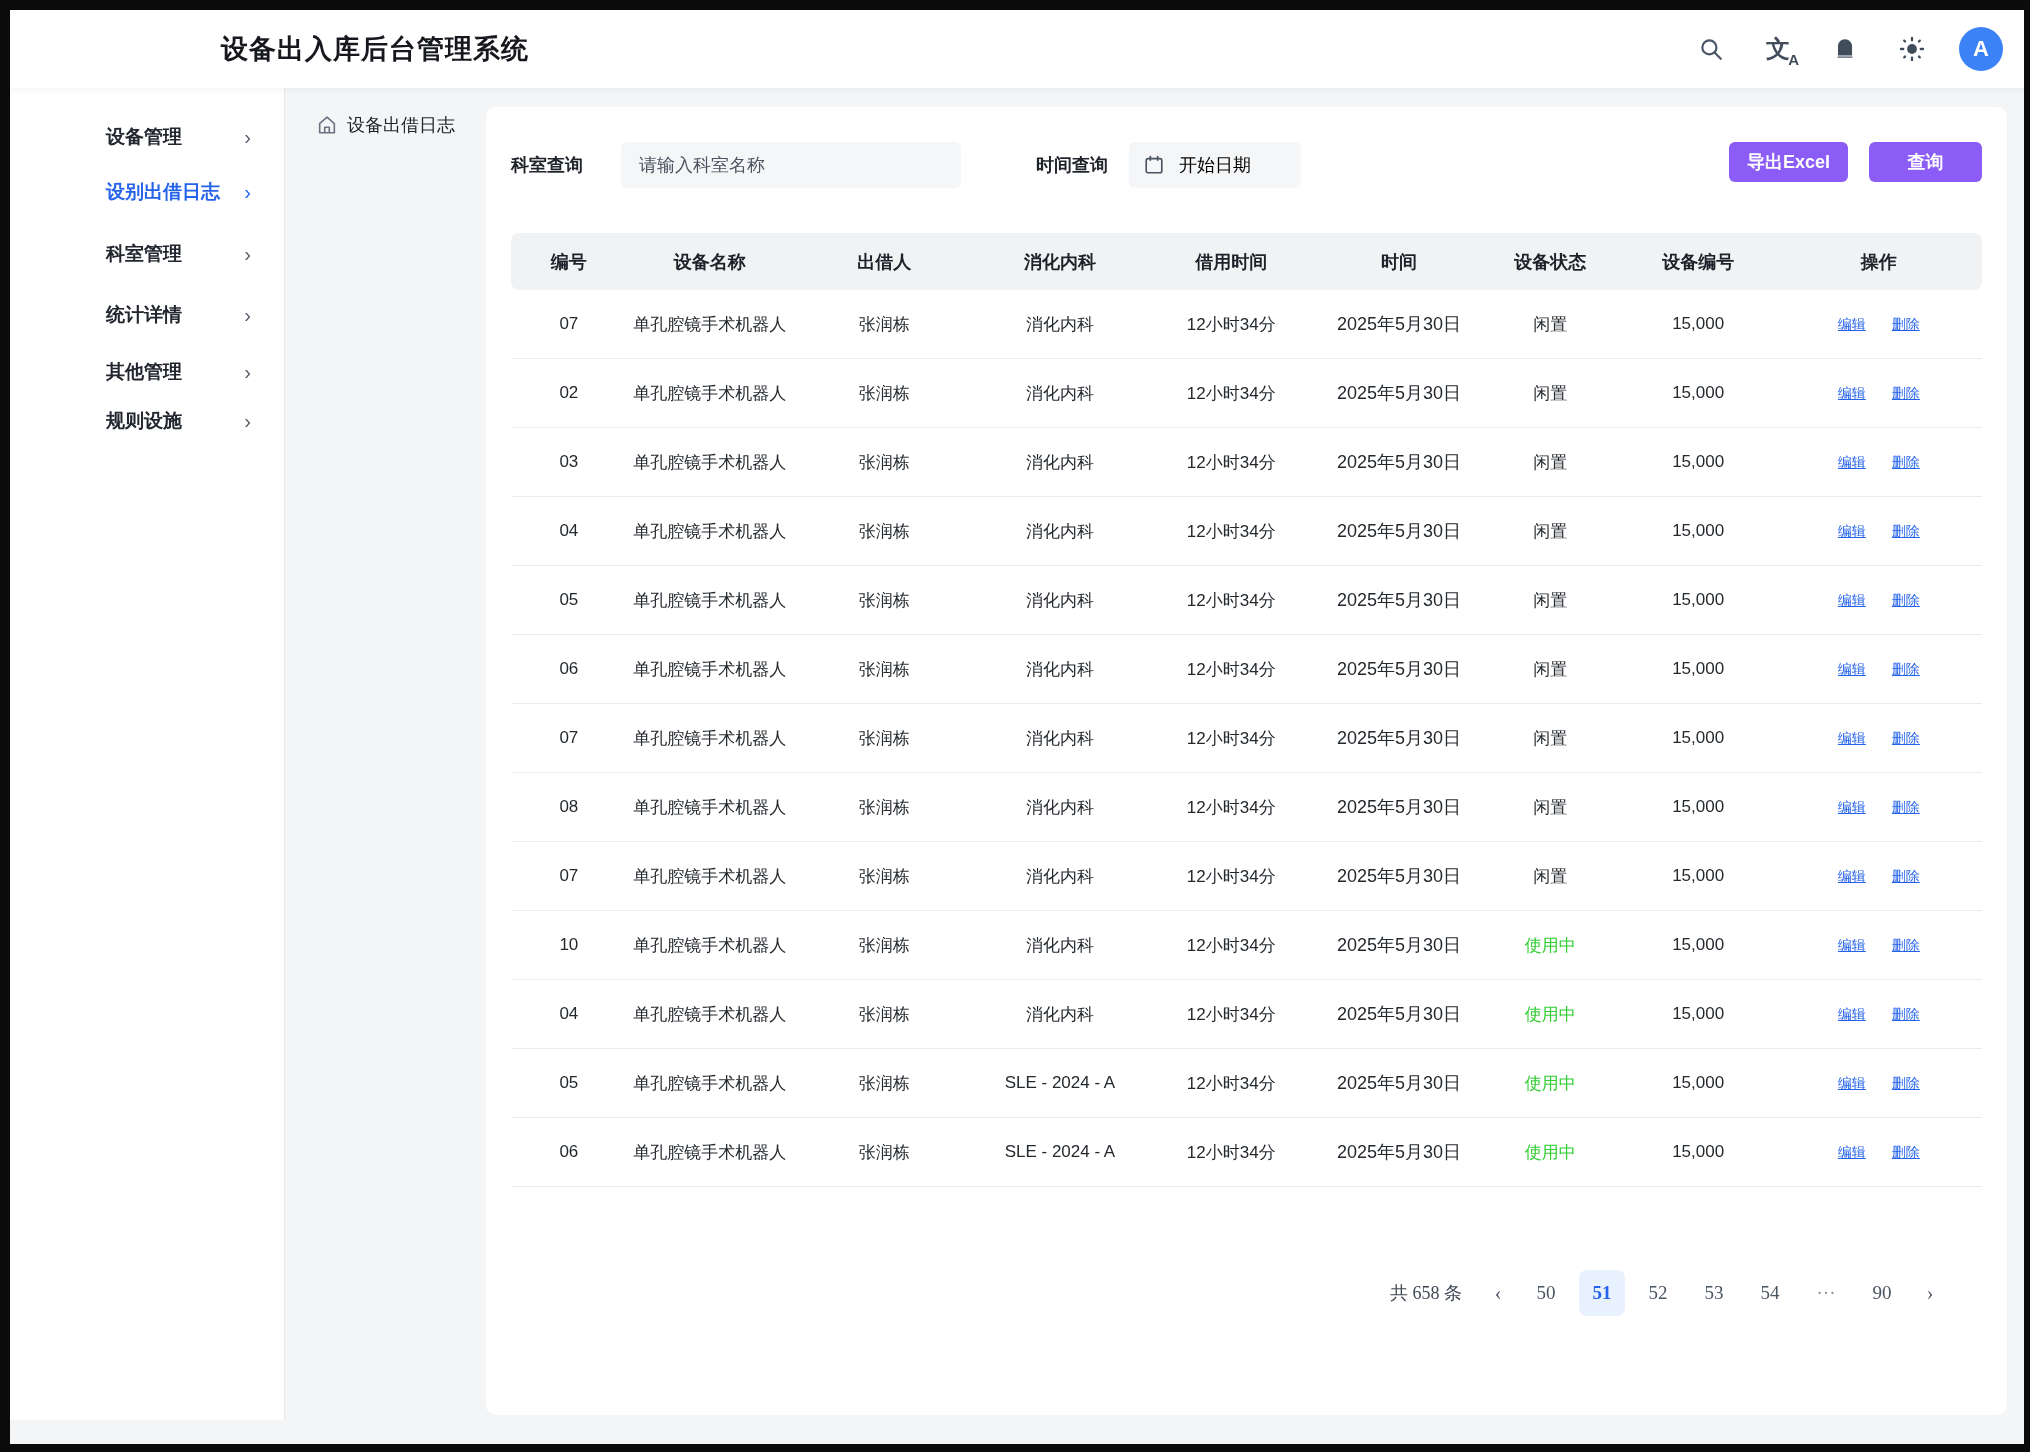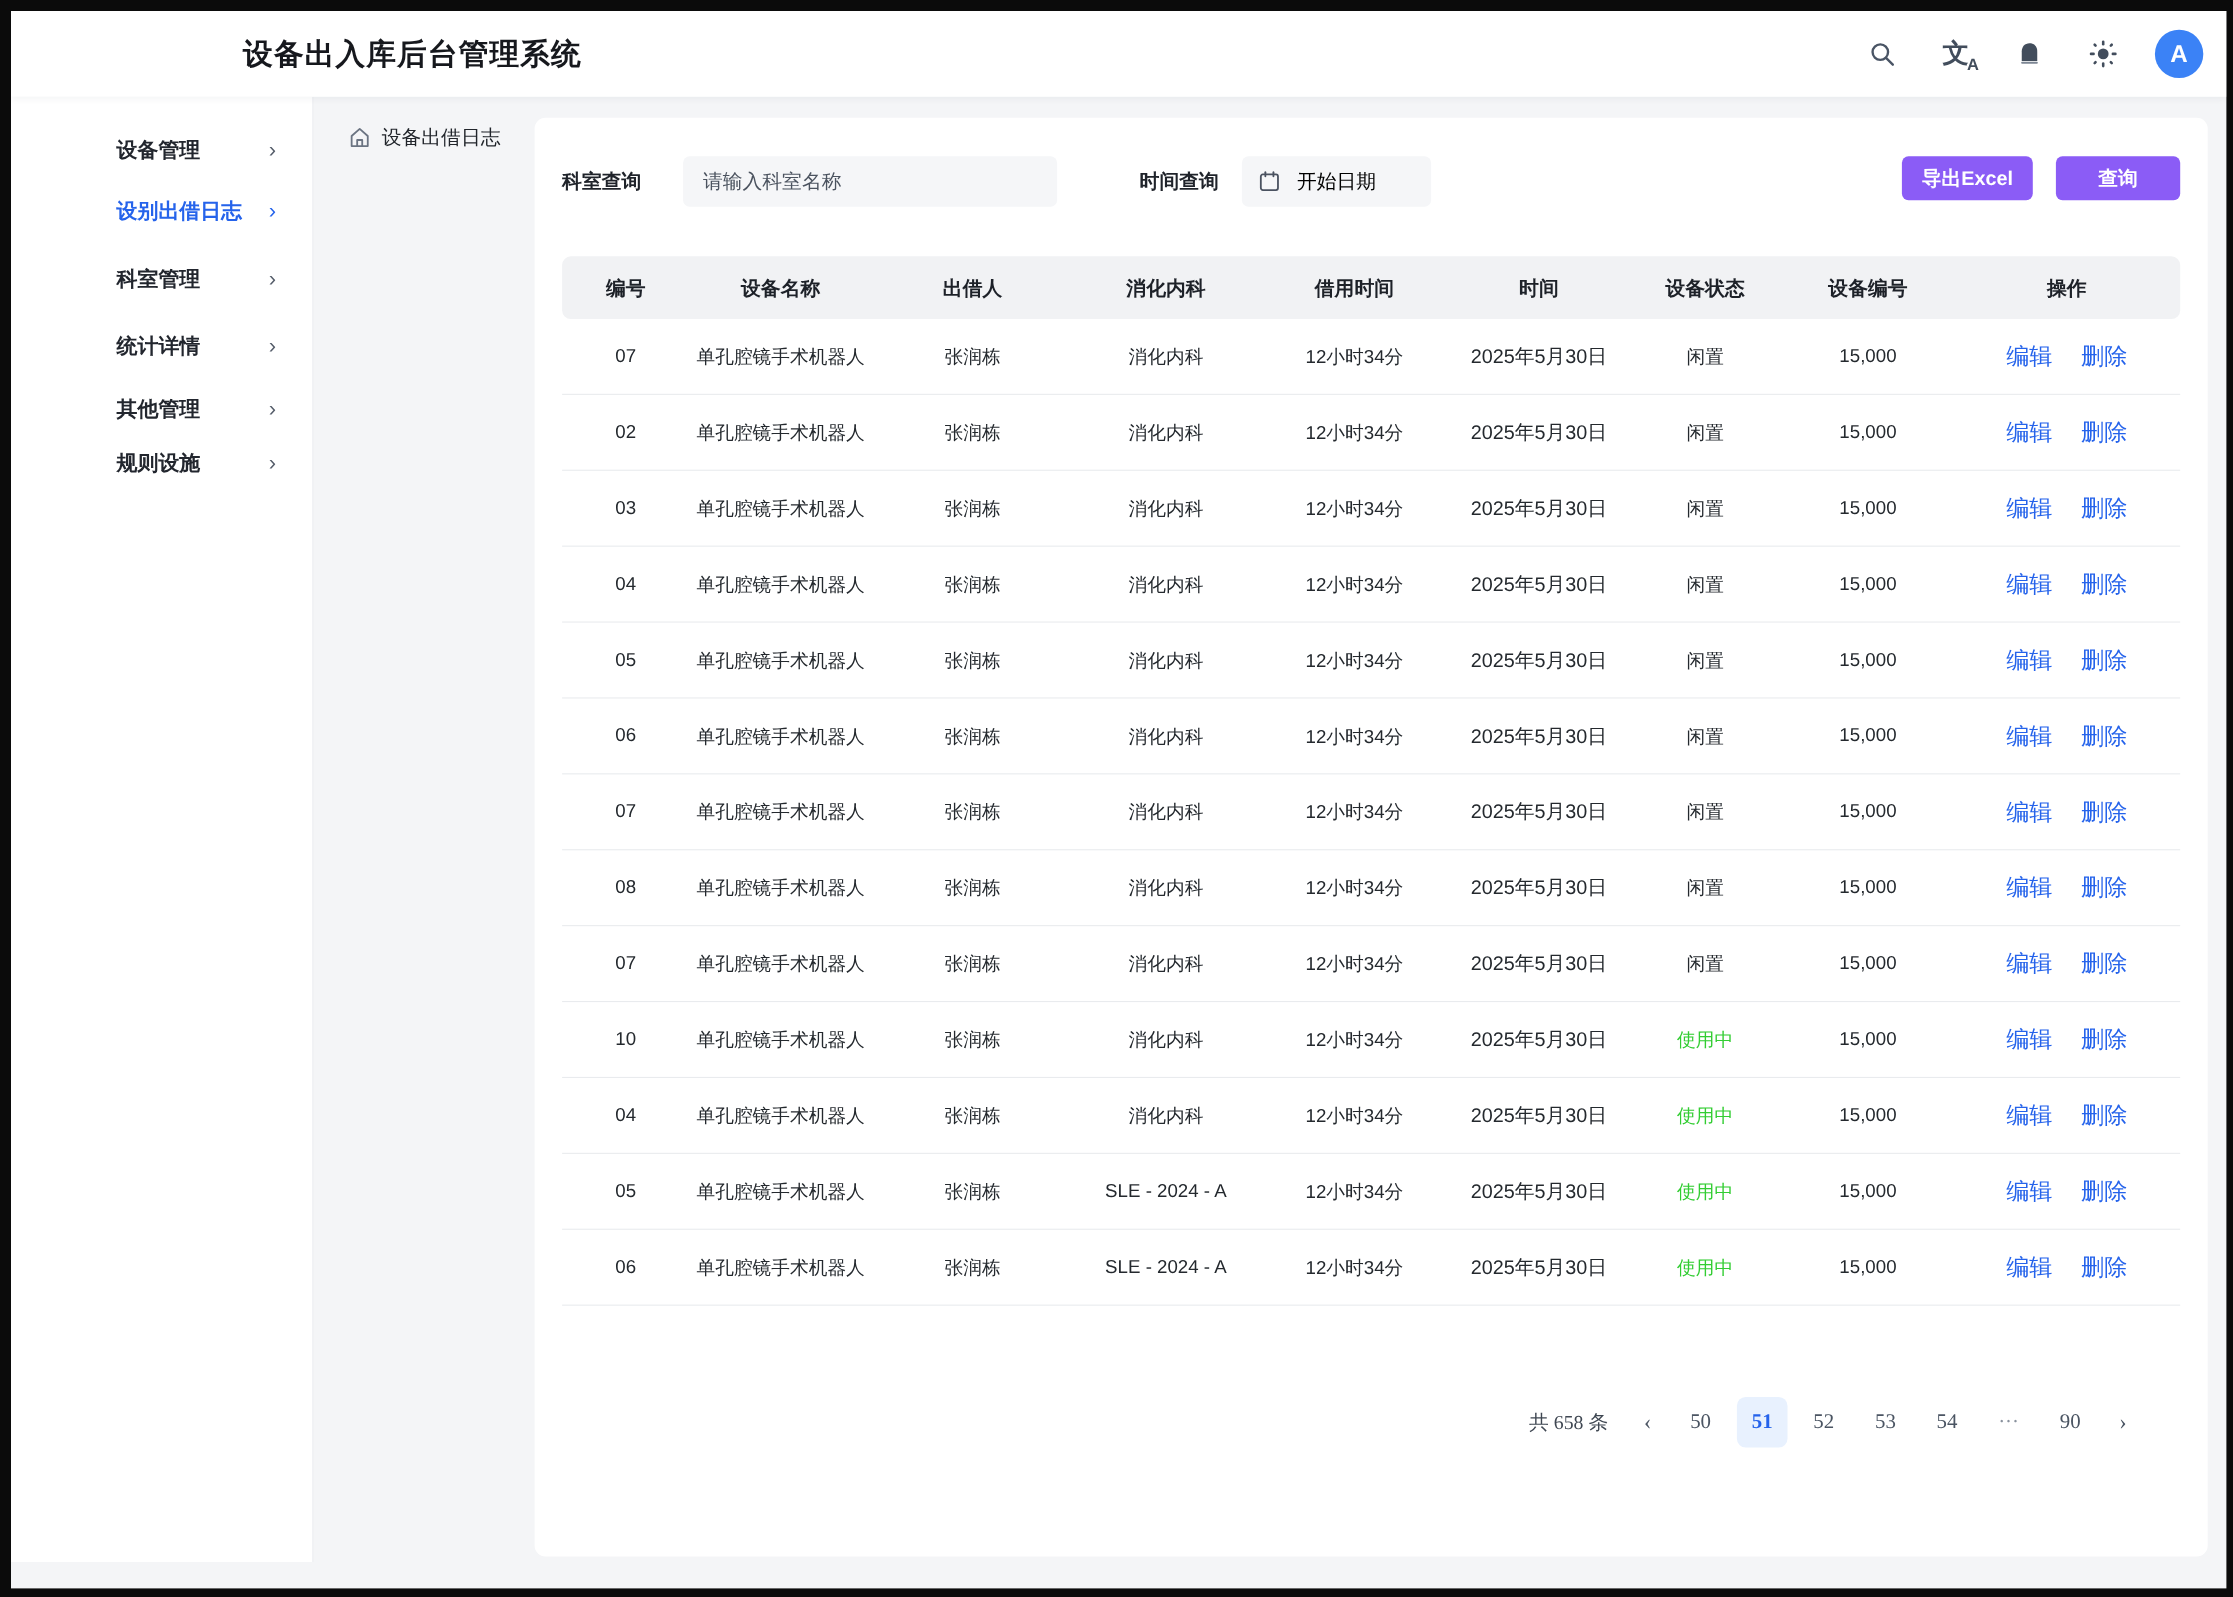--- a/index.html
+++ b/index.html
@@ -72,21 +72,21 @@
   .th:nth-child(2),.td:nth-child(2){width:185px;}
   .th:nth-child(3),.td:nth-child(3){width:204px;}
   .th:nth-child(4),.td:nth-child(4){width:188px;}
   .th:nth-child(5),.td:nth-child(5){width:194px;}
   .th:nth-child(6),.td:nth-child(6){width:180px;font-size:18px;}
   .th:nth-child(6){font-size:18px;}
   .th:nth-child(7),.td:nth-child(7){width:157px;}
   .th:nth-child(8),.td:nth-child(8){width:173px;}
   .th:nth-child(9),.td:nth-child(9){width:230px;}
   .td.green{color:#32cd32;}
-  .action-link{color:#2563eb;cursor:pointer;font-size:21px;}
+  .action-link{color:#2563eb;cursor:pointer;font-size:14px;text-decoration:underline;}
   .action-link + .action-link{margin-left:26px;}
 
   
   .pagination{margin-top:83px;display:flex;align-items:center;justify-content:flex-end;
               margin-right:32px;color:#4b5563;font-family:Liberation Serif, serif;}
   .pg-total{font-size:18px;color:#3f4752;margin-right:16px;}
   .pg-arrow{width:40px;height:46px;display:flex;align-items:center;justify-content:center;
             font-size:20px;color:#4b5563;cursor:pointer;}
   .pg-item{min-width:46px;height:46px;display:flex;align-items:center;justify-content:center;
            margin:0 5px;font-size:19px;color:#4b5563;border-radius:8px;cursor:pointer;}

